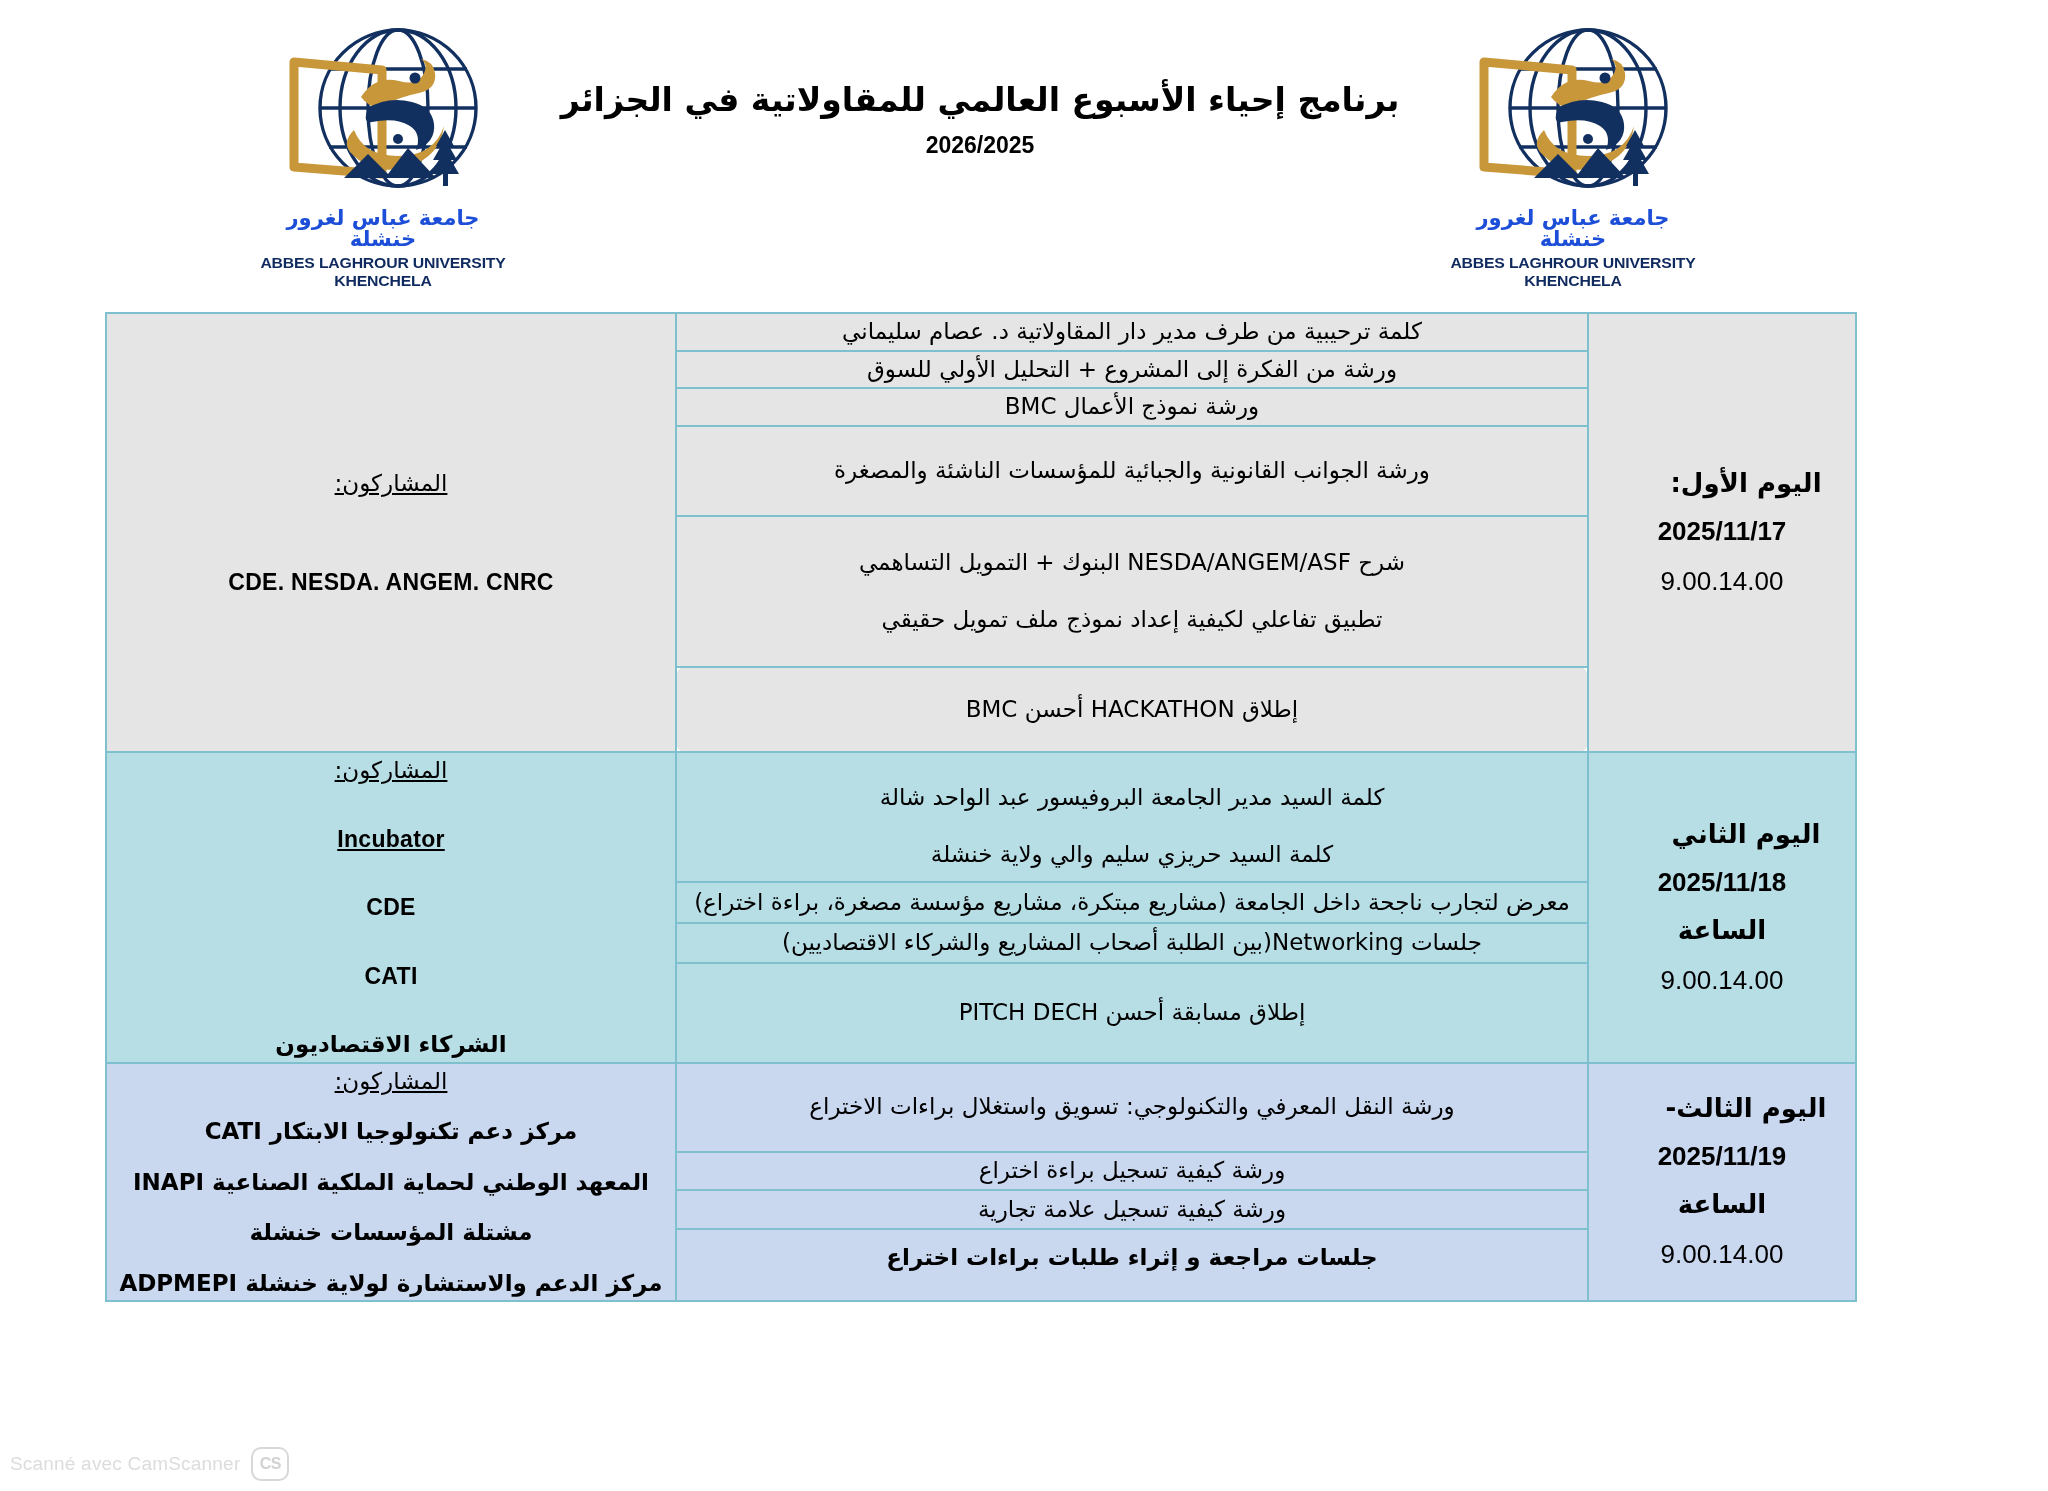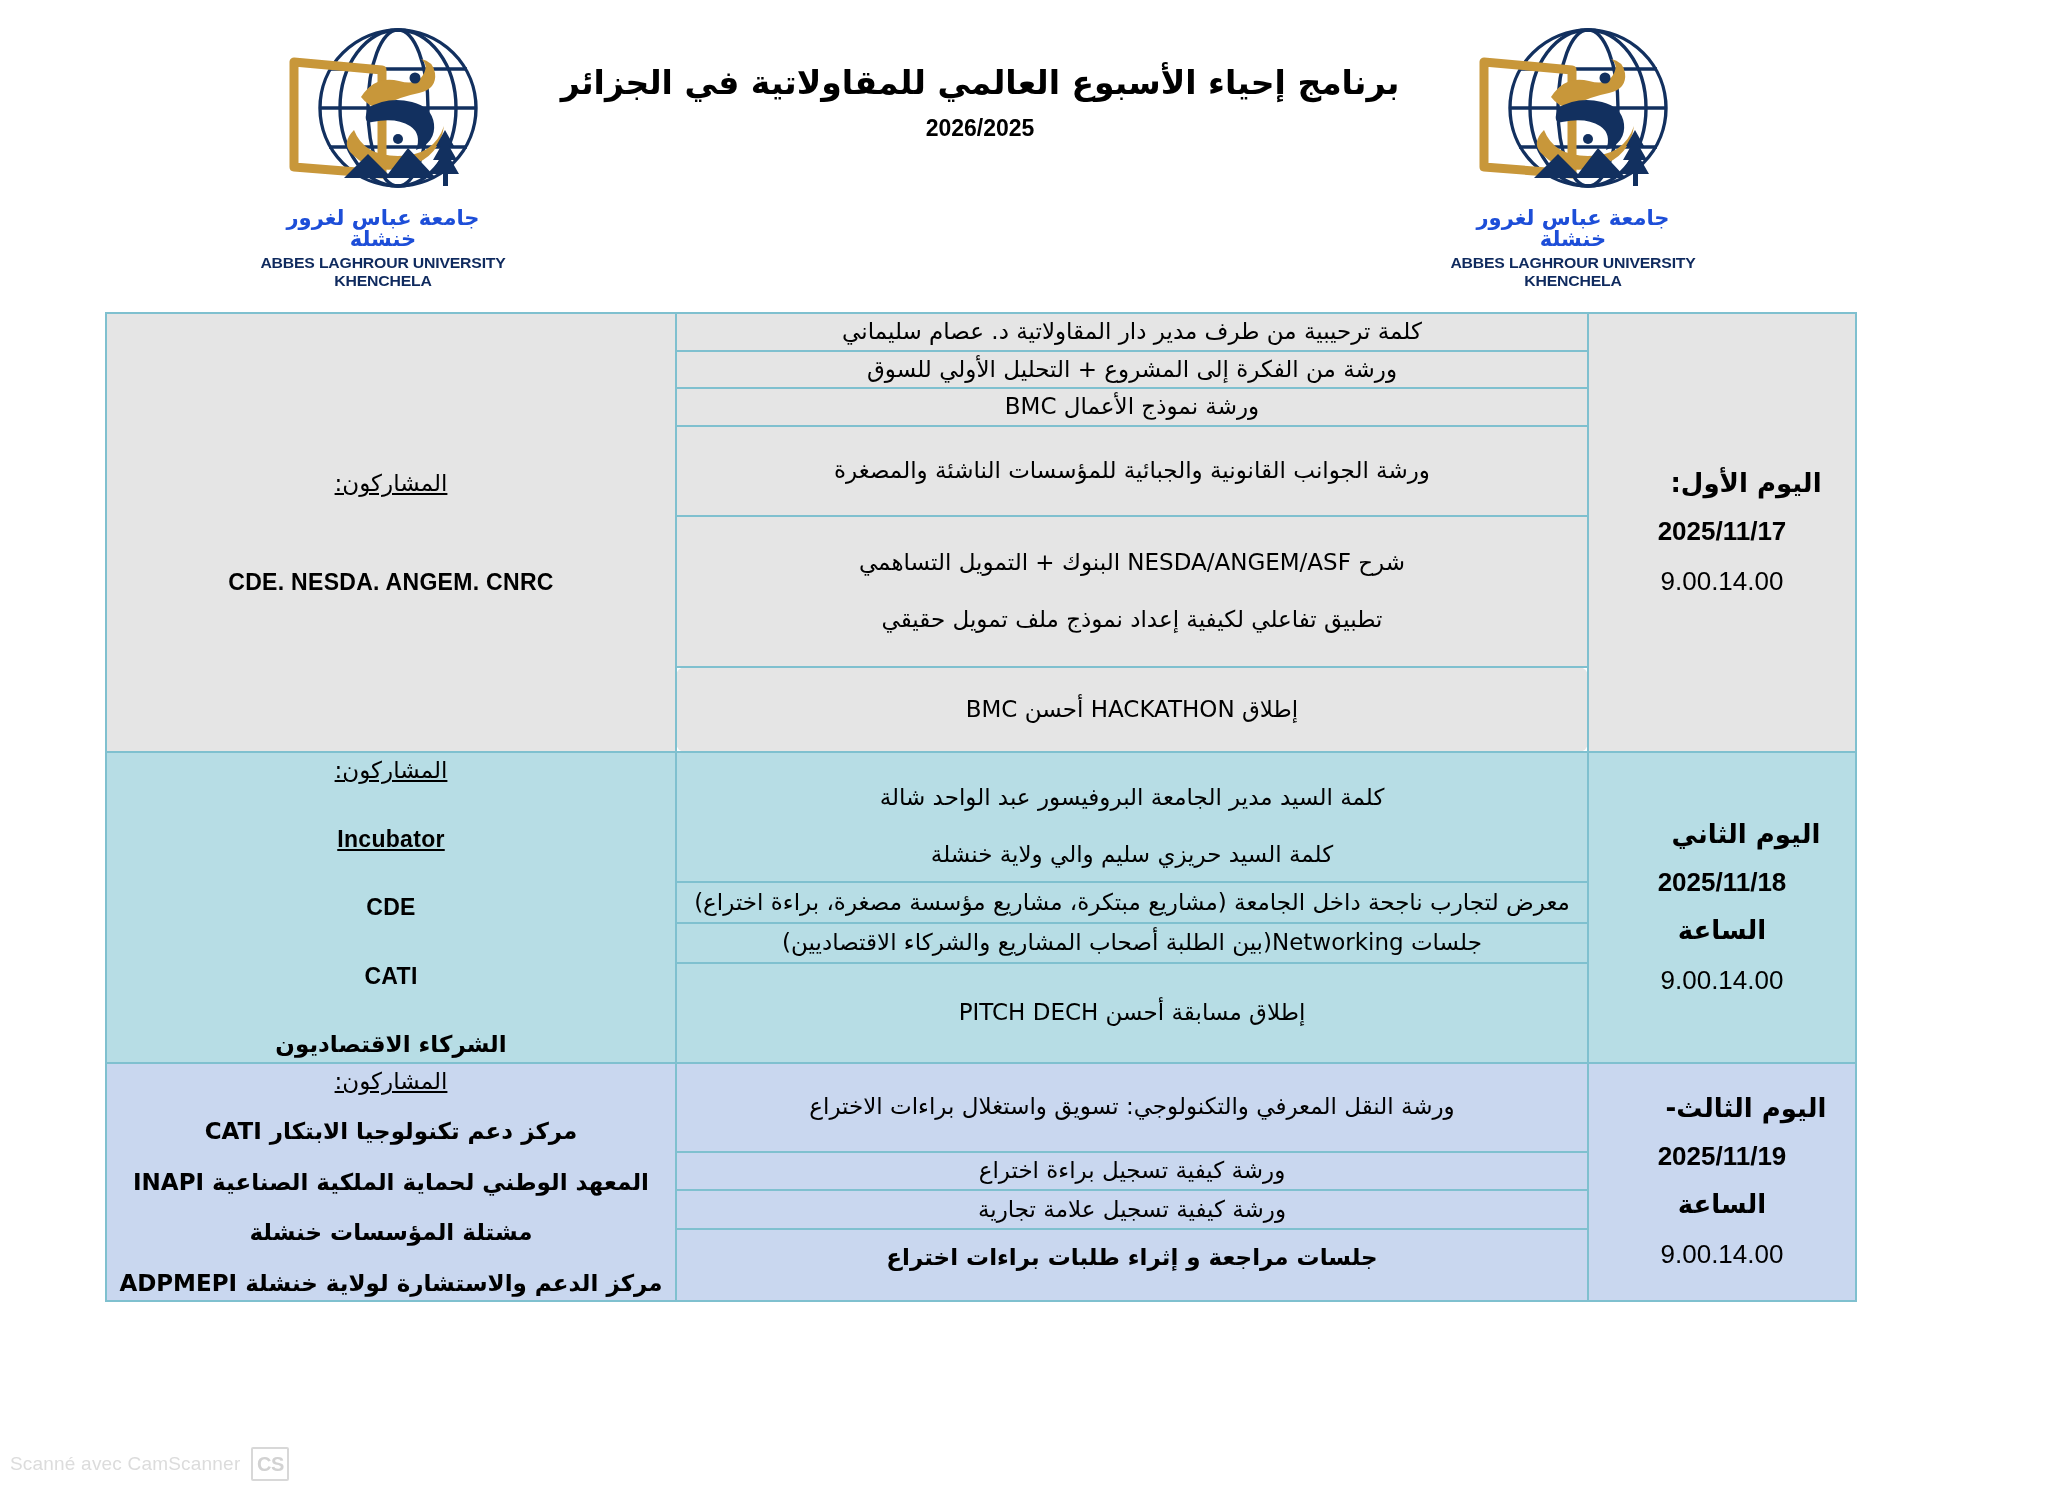--- a/index.html
+++ b/index.html
@@ -53,21 +53,21 @@
     font-size: 15.5px;
     font-weight: bold;
     color: #0f2a5e;
     letter-spacing: -0.2px;
     margin-top: 4px;
     transform: scaleX(1.02);
   }
 
   .title-block {
     position: absolute;
-    top: 61px;
+    top: 78px;
     left: 540px;
     width: 880px;
     text-align: center;
   }
   .title-line {
     font-family: "DejaVu Sans", sans-serif;
     font-size: 33px;
     font-weight: bold;
     color: #000000;
     line-height: 1.35;
@@ -199,26 +199,26 @@
     left: 10px;
     bottom: 10px;
     display: flex;
     align-items: center;
     gap: 11px;
   }
   .cs-badge {
     width: 34px;
     height: 30px;
     border: 2.5px solid #d8d8d8;
-    border-radius: 2px;
+    border-radius: 10px;
     display: flex;
     align-items: center;
     justify-content: center;
     font-family: "Liberation Sans", sans-serif;
-    font-size: 20px;
+    font-size: 16px;
     font-weight: bold;
     color: #d2d2d2;
     letter-spacing: -0.5px;
   }
   .cs-text {
     font-family: "Liberation Sans", sans-serif;
     font-size: 19px;
     color: #dcdcdc;
     direction: ltr;
     letter-spacing: 0.2px;

